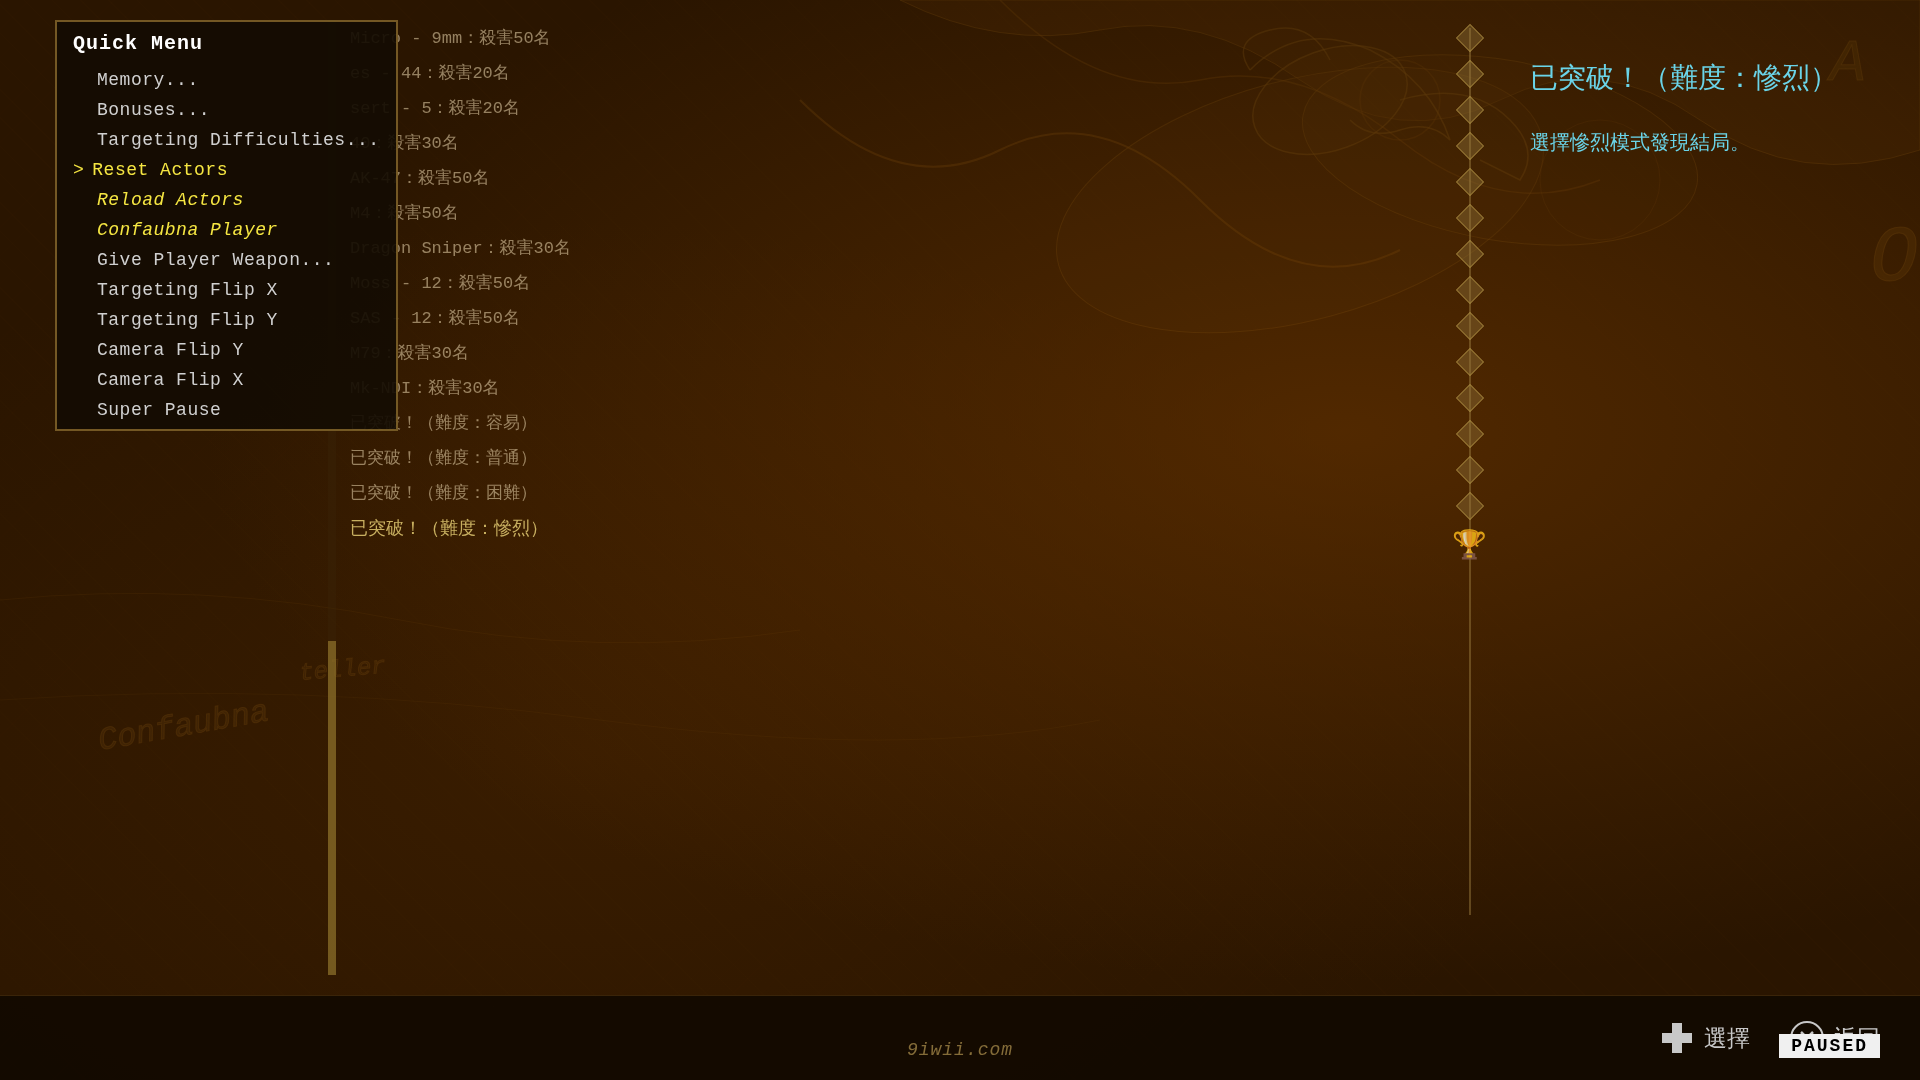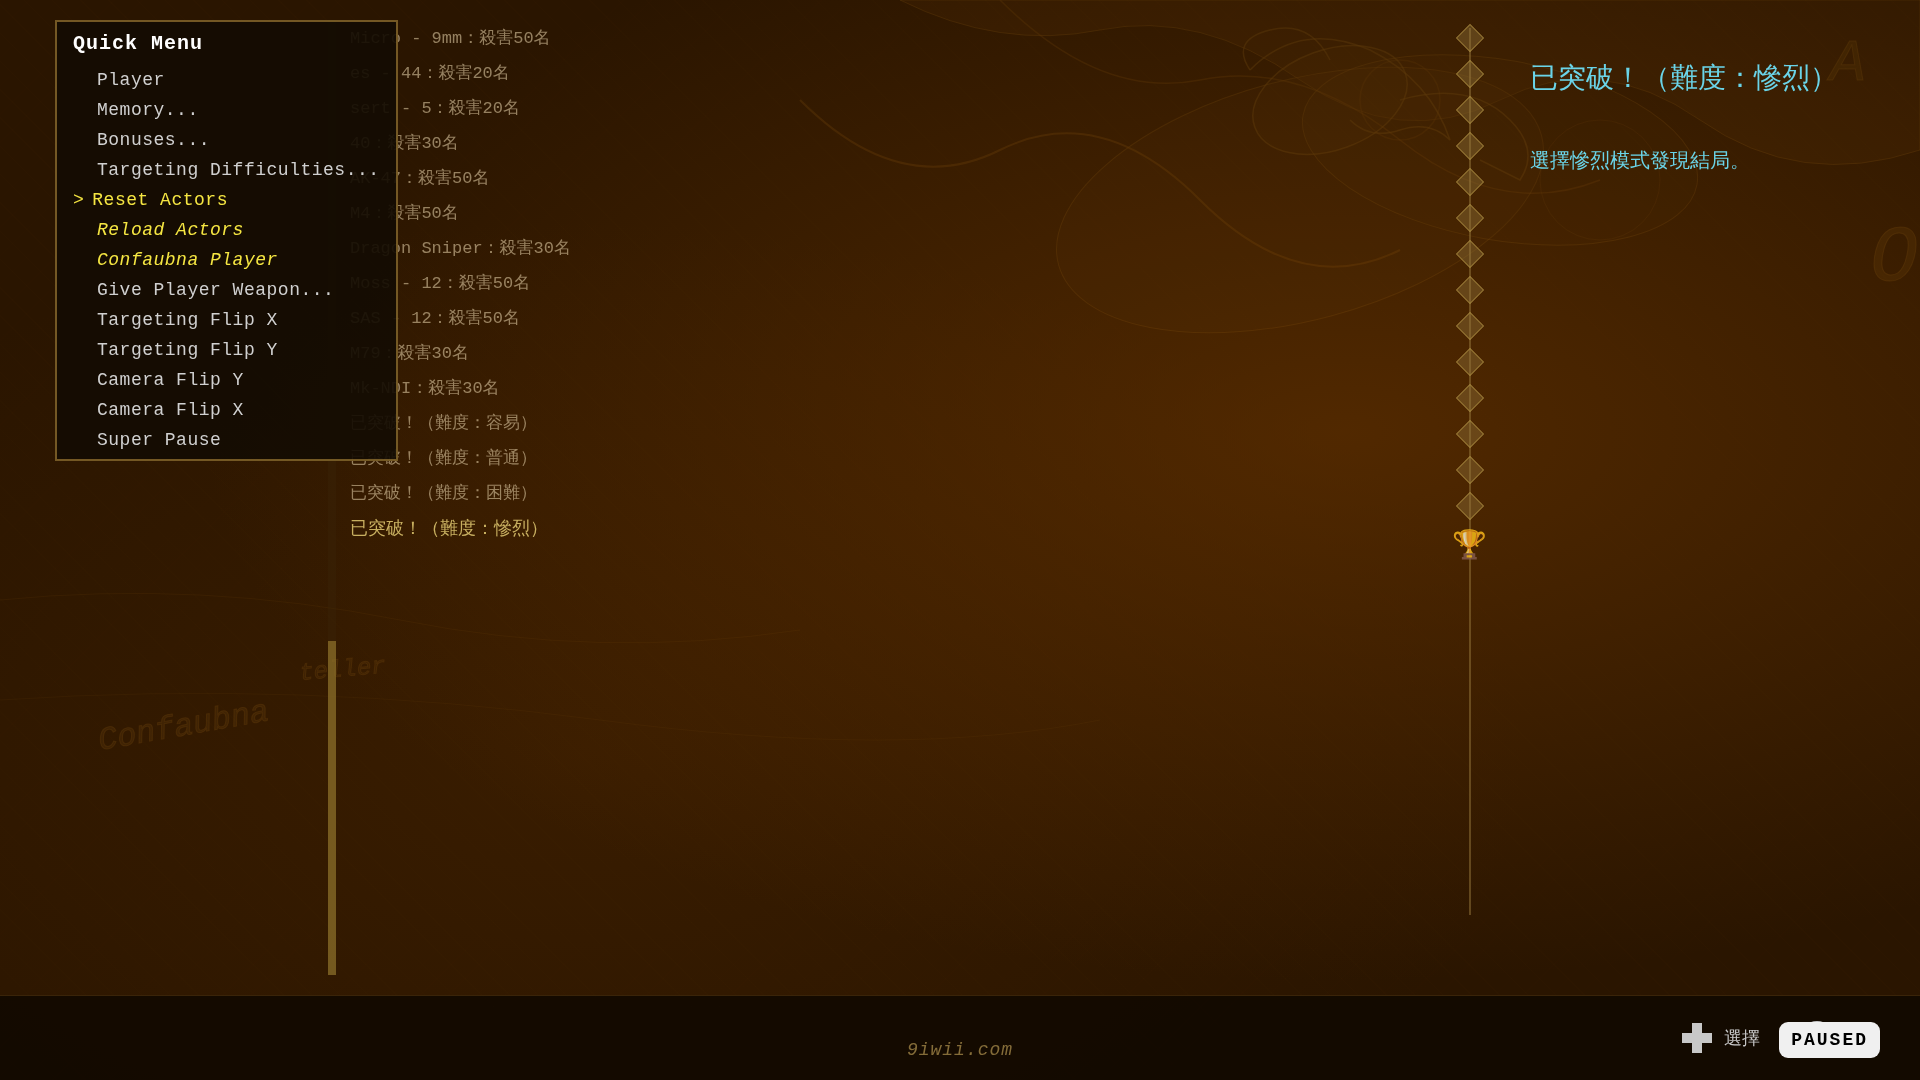--- a/index.html
+++ b/index.html
@@ -52,21 +52,21 @@
       justify-content: flex-end;
       padding: 0 40px;
       gap: 40px;
     }
 
     .control-hint {
       display: flex;
       align-items: center;
       gap: 10px;
       color: #c8c8c8;
-      font-size: 18px;
+      font-size: 23px;
     }
 
     .control-icon {
       width: 34px;
       height: 34px;
       border: 2px solid #c8c8c8;
       border-radius: 50%;
       display: flex;
       align-items: center;
       justify-content: center;
@@ -97,23 +97,22 @@
     
     .paused-badge {
       position: absolute;
       bottom: 22px;
       right: 40px;
       background: #f0f0f0;
       color: #000;
       font-family: 'Courier New', monospace;
       font-weight: bold;
       font-size: 18px;
-      padding: 8px 12px;
+      padding: 2px 12px;
       letter-spacing: 2px;
-      border-radius: 9px;
     }
 
     
     .quick-menu {
       position: absolute;
       top: 20px;
       left: 55px;
       background: rgba(20, 12, 2, 0.92);
       border: 2px solid rgba(180,140,60,0.6);
       min-width: 340px;
@@ -247,21 +246,21 @@
       font-size: 28px;
       font-family: 'Courier New', monospace;
       line-height: 1.4;
     }
 
     .achievement-desc {
       color: #6ad4e8;
       font-size: 20px;
       font-family: 'Courier New', monospace;
       line-height: 1.5;
-      margin-top: 28px;
+      margin-top: 10px;
     }
 
     
     .left-scrollbar {
       width: 8px;
       position: absolute;
       left: 328px;
       top: 20px;
       bottom: 105px;
       background: rgba(60,40,10,0.3);
@@ -392,24 +391,20 @@
 
   <div class="info-panel">
     <div class="achievement-title-text">已突破！（難度：慘烈）</div>
     <div class="achievement-desc">選擇慘烈模式發現結局。</div>
   </div>
 </div>
 
 <div class="quick-menu">
   <div class="quick-menu-title">Quick Menu</div>
 
-<div class="menu-item">
-      <span style="margin-right: 20px;"></span>
-      <span>Player</span>
-    </div>
     <div class="menu-item">
       <span style="margin-right: 20px;"></span>
       <span>Memory...</span>
     </div>
     <div class="menu-item">
       <span style="margin-right: 20px;"></span>
       <span>Bonuses...</span>
     </div>
     <div class="menu-item">
       <span style="margin-right: 20px;"></span>

